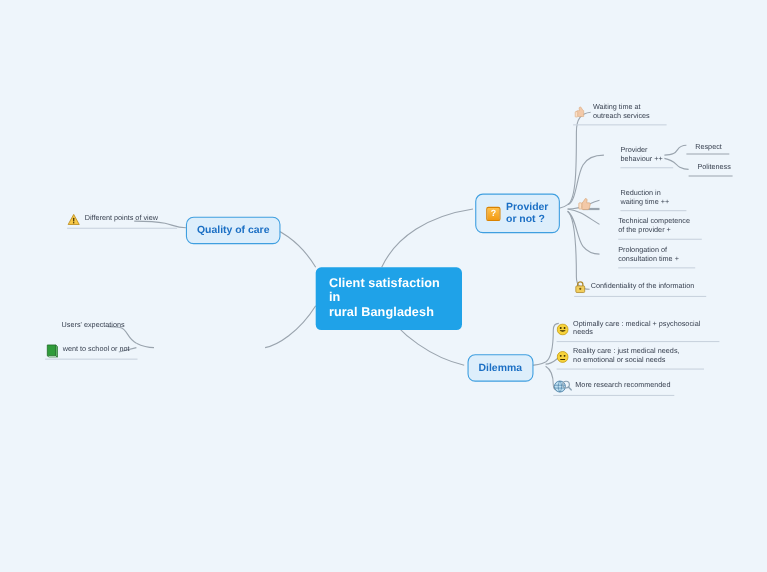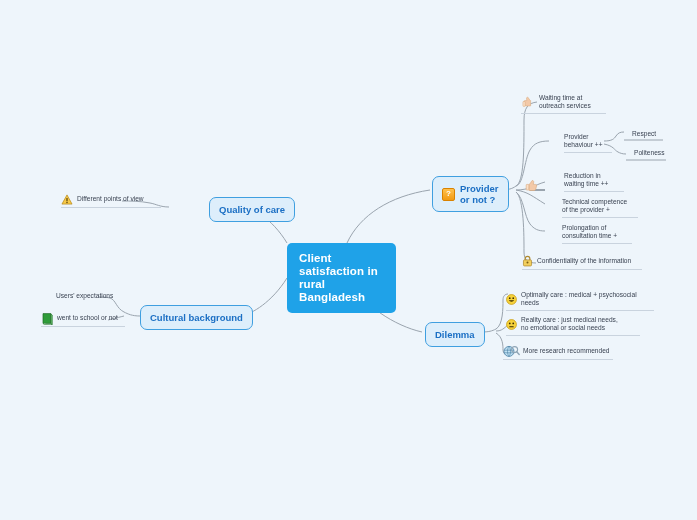--- a/index.html
+++ b/index.html
@@ -112,21 +112,21 @@
 
       <path d="M169,207 C160,207 156,204 150,203"></path>
       <path d="M150,203 C140,201 130,201 122,201"></path>
 
       <path d="M140,316 C132,316 128,314 124,312"></path>
       <path d="M124,312 C116,308 116,300 110,298 C106,297 102,297 98,297"></path>
       <path d="M124,316 C116,318 112,319 108,320"></path>
     </g>
   </svg>
 
-  <div class="node central" style="left:287px;top:243px;width:109px;">Client satisfaction in
+  <div class="node central" style="left:287px;top:243px;width:133px;">Client satisfaction in
 rural Bangladesh</div>
 
   <div class="node branch" style="left:432px;top:176px;">
     <span class="icon i-question">?</span>
     <span>Provider
 or not ?</span>
   </div>
 
   <div class="node leaf" style="left:521px;top:94px;width:85px;">
     <span class="icon i-thumb">
@@ -221,38 +221,35 @@
       <svg width="18" height="13" viewBox="0 0 18 13">
         <circle cx="6" cy="6.4" r="5" fill="#bfe0f2" stroke="#4a7fa5" stroke-width=".8"></circle>
         <path d="M1.3 5.2h9.4M1.3 7.8h9.4M6 1.4c2 2.4 2 7.6 0 10M6 1.4c-2 2.4-2 7.6 0 10" fill="none" stroke="#4a7fa5" stroke-width=".6"></path>
         <circle cx="11.6" cy="4.6" r="3" fill="none" stroke="#8ea4b5" stroke-width="1.1"></circle>
         <path d="M13.7 6.8l2.5 2.6" stroke="#8ea4b5" stroke-width="1.4" fill="none" stroke-linecap="round"></path>
       </svg>
     </span>
     <span class="txt">More research recommended</span>
   </div>
 
-  <div class="node branch" style="left:169px;top:197px;margin-left:40px;">
+  <div class="node branch" style="left:169px;top:197px;">
     <span>Quality of care</span>
   </div>
 
   <div class="node leaf" style="left:61px;top:194px;width:100px;">
     <span class="icon i-warning">
       <svg width="12" height="11" viewBox="0 0 13 12">
         <path d="M6.5 1 12 11H1z" fill="#f7c948" stroke="#b8891a" stroke-width=".8" stroke-linejoin="round"></path>
         <rect x="5.9" y="4.4" width="1.2" height="3.6" rx=".5" fill="#4a3400"></rect>
         <circle cx="6.5" cy="9.3" r=".75" fill="#4a3400"></circle>
       </svg>
     </span>
     <span class="txt">Different points of view</span>
   </div>
 
-  <div class="node branch" style="left:140px;top:305px;">
-    <span>Cultural background</span>
-  </div>
 
   <div class="node leaf noline" style="left:56px;top:292px;width:74px;">
     <span class="txt">Users' expectations</span>
   </div>
 
   <div class="node leaf" style="left:41px;top:312px;width:84px;">
     <span class="icon i-book">
       <svg width="13" height="13" viewBox="0 0 13 13">
         <path d="M2 1.6h7.6v9.8H2z" fill="#2f9c3a" stroke="#1d6b24" stroke-width=".7"></path>
         <path d="M9.6 1.6l1.6 1.4v9.8l-1.6-1.4z" fill="#6cc472" stroke="#1d6b24" stroke-width=".7"></path>

